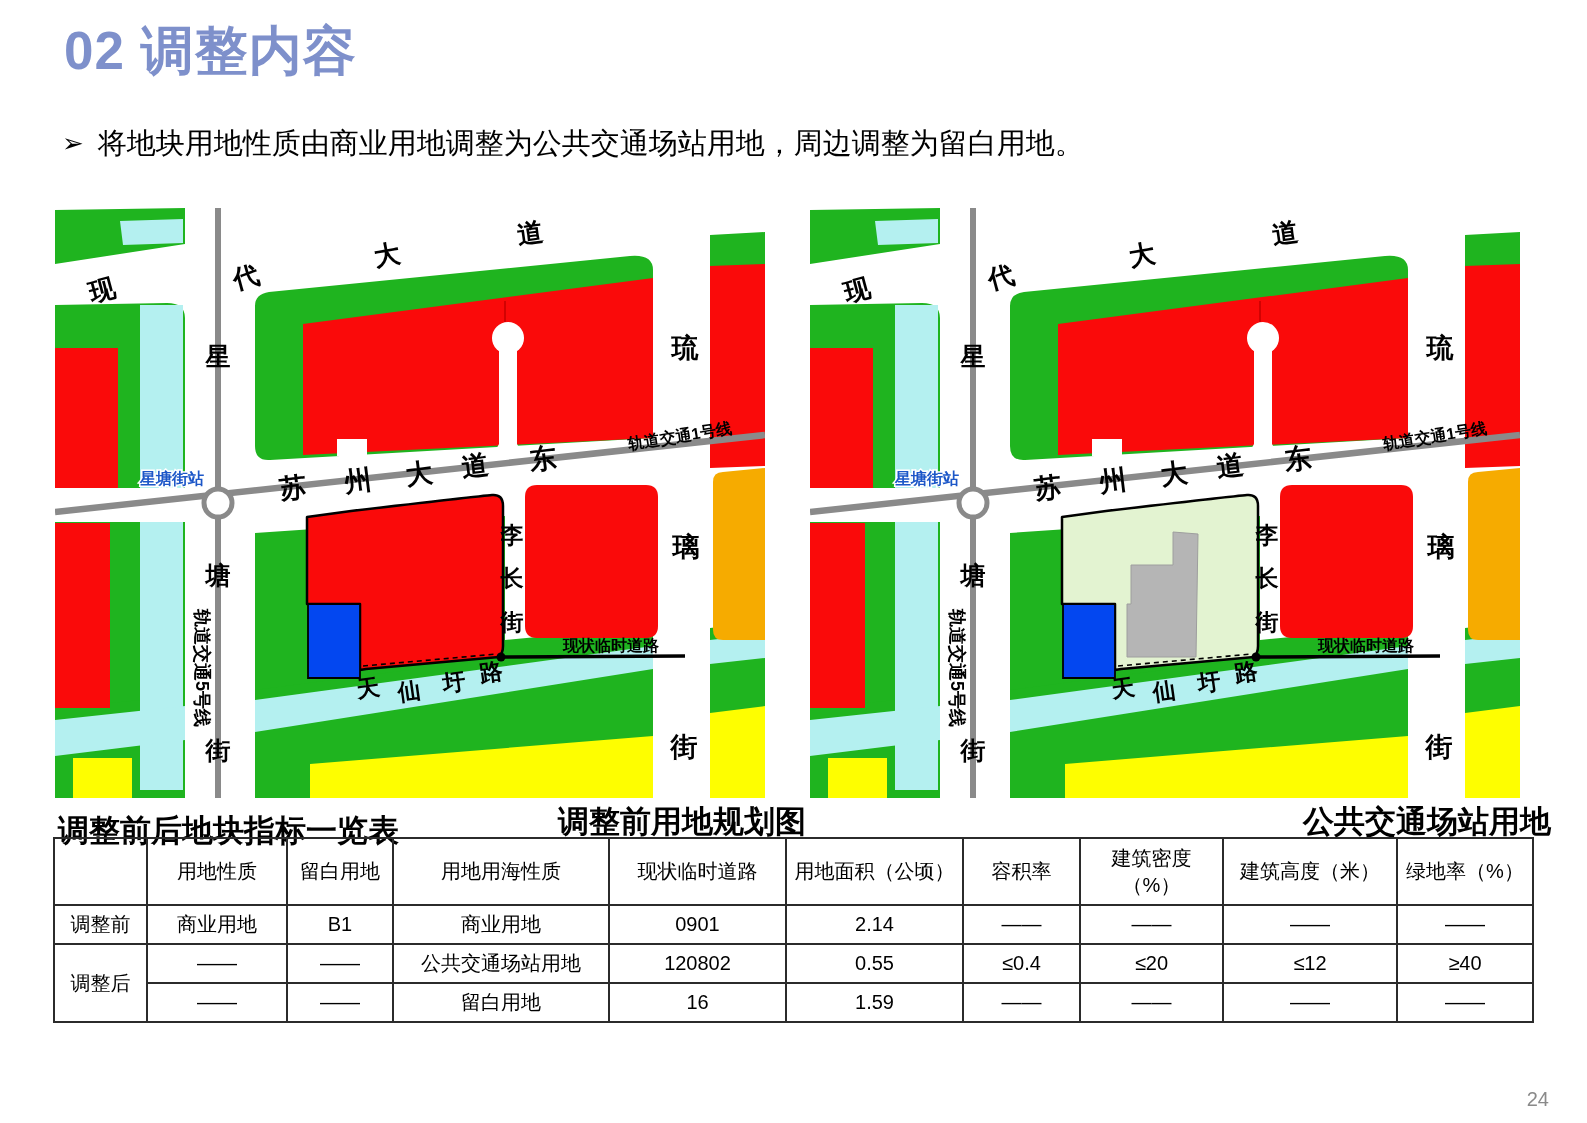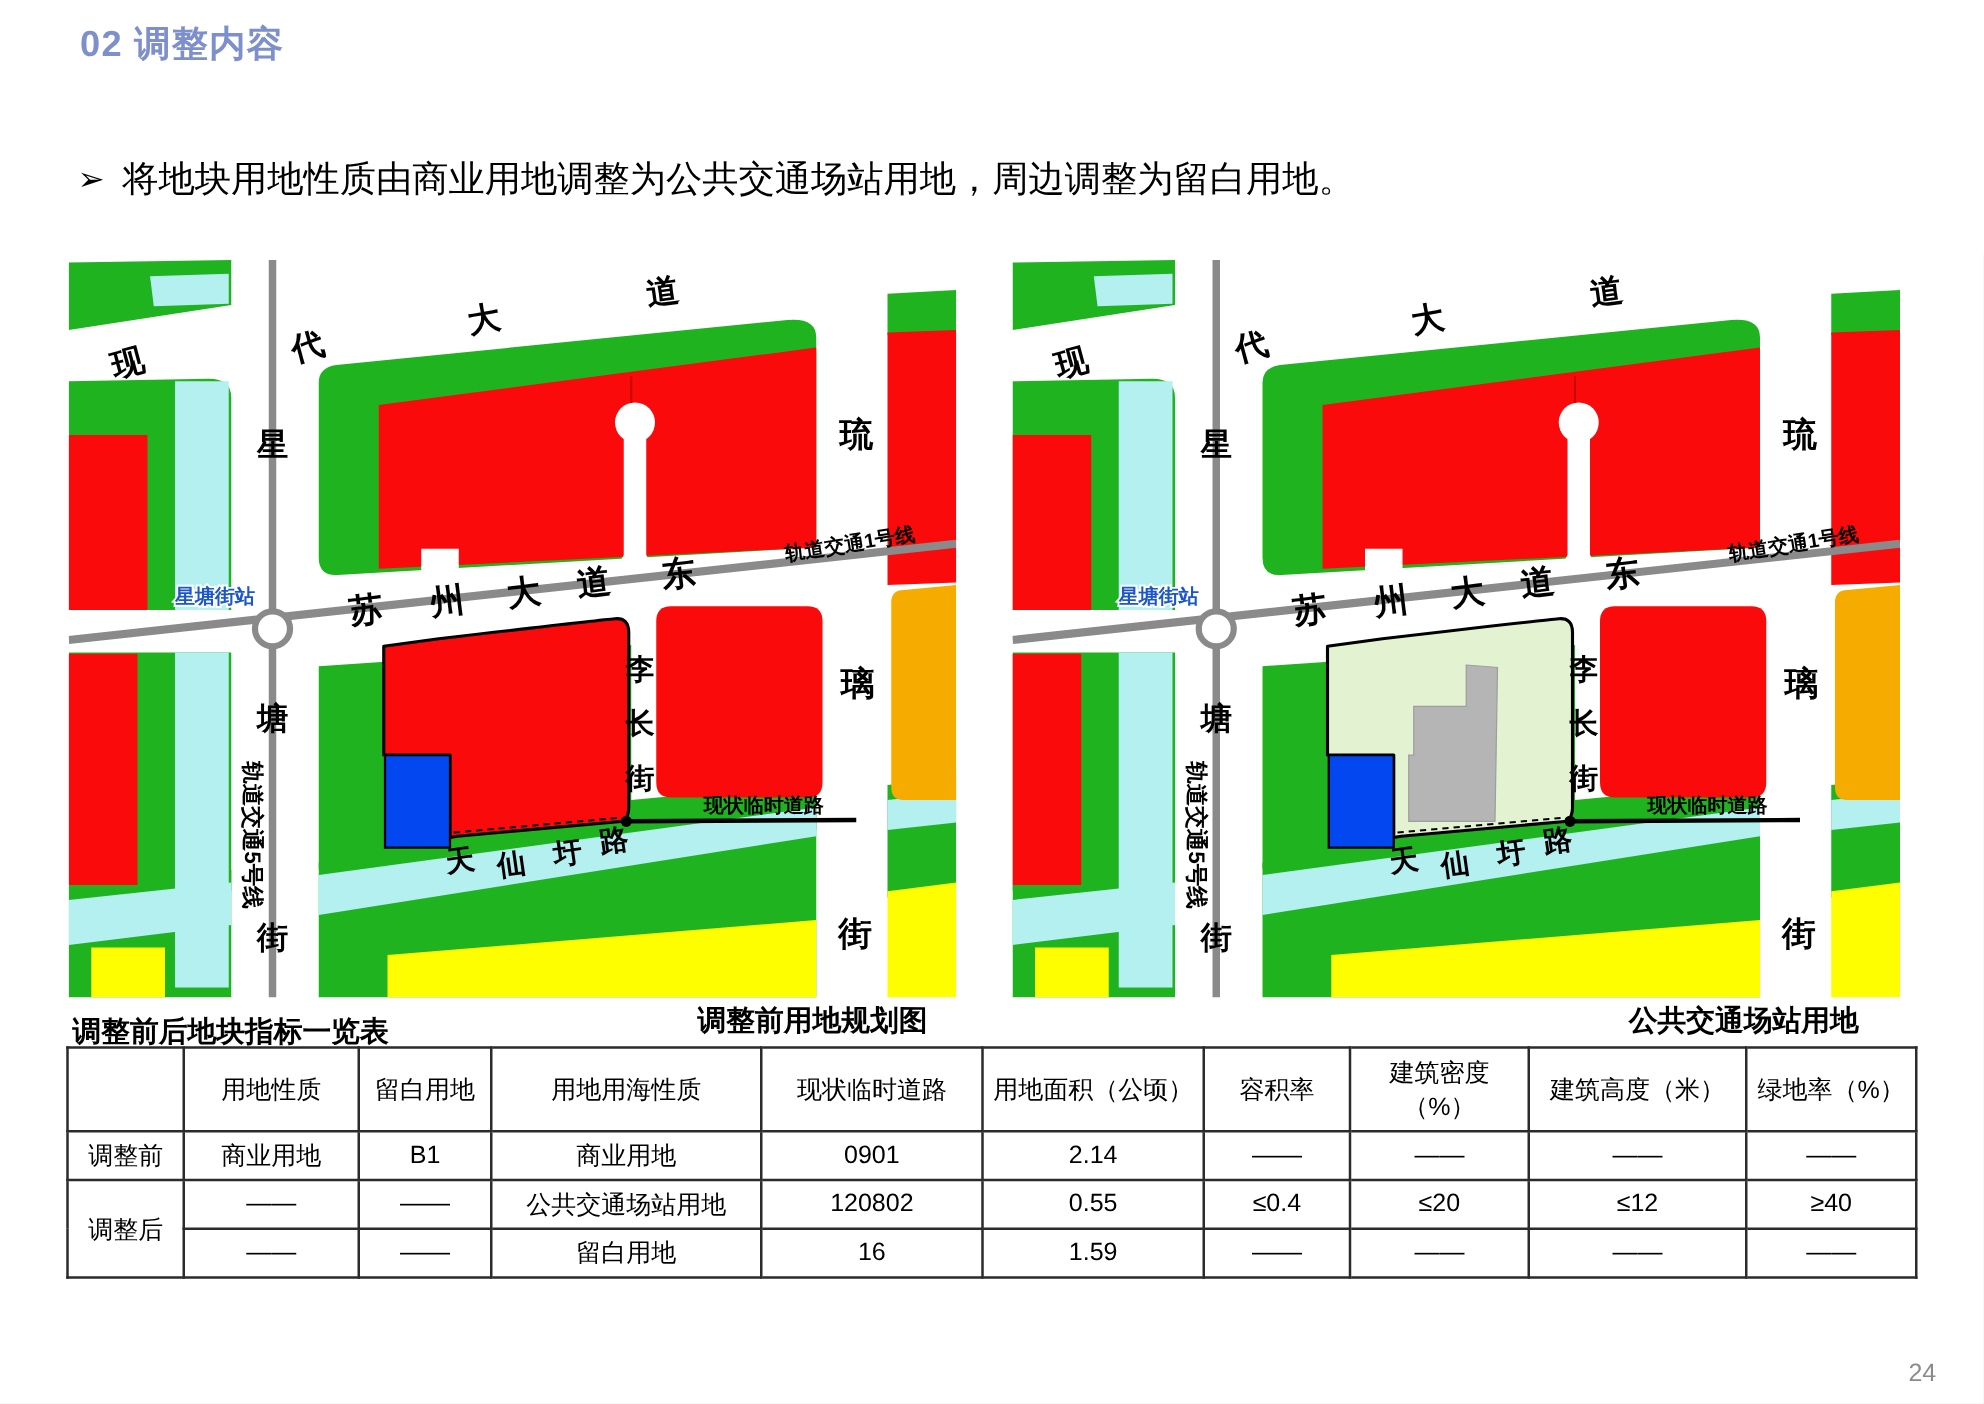--- a/index.html
+++ b/index.html
@@ -1,25 +1,25 @@
 <!DOCTYPE html>
 <html><head>
 <meta charset="utf-8">
 <style>
   html,body{margin:0;padding:0;background:#e9e9e9;}
   #page{position:relative;width:1587px;height:1123px;background:#ffffff;overflow:hidden;
         font-family:"Liberation Sans","DejaVu Sans",sans-serif;}
-  #title{position:absolute;left:64px;top:16px;font-size:29px;font-weight:bold;letter-spacing:1px;}
+  #title{position:absolute;left:64px;top:16px;font-size:53px;font-weight:bold;letter-spacing:1px;}
   #bullet{position:absolute;left:62px;top:124px;display:flex;align-items:flex-start;gap:14px;
           font-size:29px;color:#000;}
   #bullet .marker{font-size:26px;line-height:38px;}
   .map{position:absolute;top:208px;width:710px;height:590px;}
   #map-before{left:55px;}
   #map-after{left:810px;}
-  .caption{position:absolute;top:801px;font-size:23px;font-weight:bold;color:#000;white-space:nowrap;}
+  .caption{position:absolute;top:801px;font-size:31px;font-weight:bold;color:#000;white-space:nowrap;}
   #table-title{left:58px;top:810px;}
   #caption-before{left:558px;font-family:Liberation Mono, monospace;}
   #caption-after{left:1303px;}
   table#indicators{position:absolute;left:53px;top:837px;border-collapse:collapse;table-layout:fixed;}
   #indicators td{border:2px solid #2b2b2b;text-align:center;vertical-align:middle;
                  font-size:20px;color:#000;padding:0 4px;overflow:hidden;}
   #indicators tr.hdr td{height:65px;}
   #indicators tr.r td{height:37px;margin-top:16px;}
   #page-num{position:absolute;right:38px;bottom:12px;font-size:20px;color:#8a8a8a;}
 </style>

